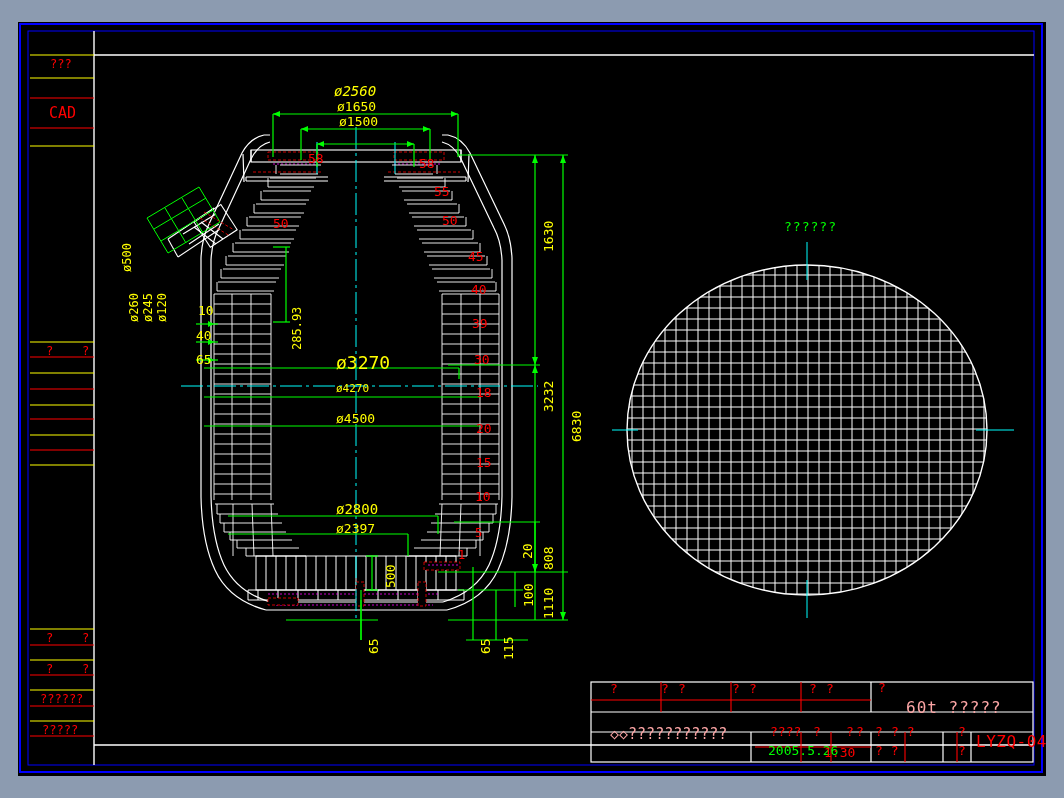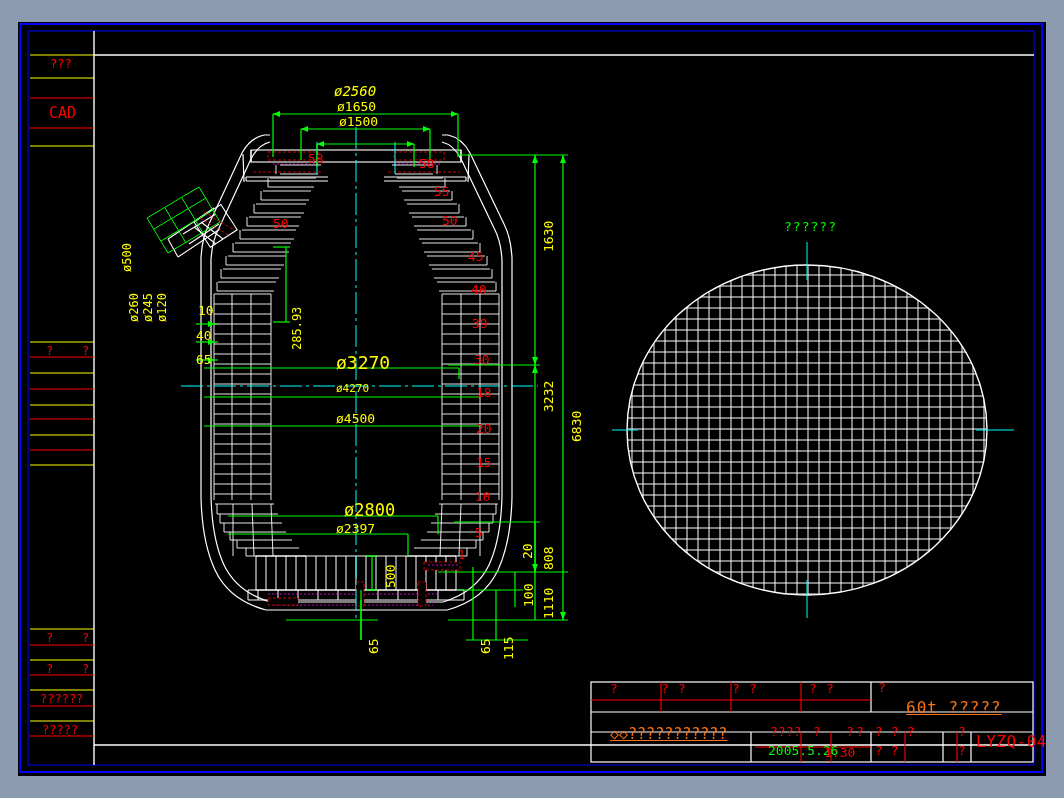--- a/index.html
+++ b/index.html
@@ -4,21 +4,21 @@
 <style>
   html,body{margin:0;padding:0;background:#8c9bb0;}
   body{width:1064px;height:798px;overflow:hidden;
        font-family:"DejaVu Sans Mono","Liberation Mono",monospace;}
   #root{position:relative;width:1064px;height:798px;background:#8c9bb0;}
   #canvas{position:absolute;left:18px;top:22px;width:1028px;height:754px;background:#000;}
   .txt{position:absolute;white-space:pre;line-height:1;}
   .yel{color:#ffff00;}
   .red{color:#ff0000;}
   .grn{color:#00ff00;}
-  .wht{color:#f97316;text-decoration:underline;}
+  .wht{color:#fca5a5;}
   .vert{transform-origin:0 0;transform:rotate(-90deg);}
   svg{position:absolute;left:0;top:0;overflow:visible;}
 </style>
 </head>
 <body>
 
 <div id="root">
   <div id="canvas">
 
     <svg width="1028" height="754">
@@ -344,21 +344,21 @@
     <div class="txt yel vert" style="left:273px;top:328px;font-size:12px;">285.93</div>
 
     <div class="txt yel" style="left:180px;top:282px;font-size:13px;">10</div>
     <div class="txt yel" style="left:178px;top:307px;font-size:13px;">40</div>
     <div class="txt yel" style="left:178px;top:331px;font-size:13px;">65</div>
 
     <div class="txt yel" style="left:318px;top:332px;font-size:18px;">ø3270</div>
     <div class="txt yel" style="left:318px;top:361px;font-size:11px;">ø4270</div>
     <div class="txt yel" style="left:318px;top:390px;font-size:13px;">ø4500</div>
 
-    <div class="txt yel" style="left:326px;top:480px;font-size:17px;">ø2800</div>
+    <div class="txt yel" style="left:318px;top:480px;font-size:14px;">ø2800</div>
     <div class="txt yel" style="left:318px;top:500px;font-size:13px;">ø2397</div>
     <div class="txt yel vert" style="left:366px;top:566px;font-size:13px;">500</div>
 
     <div class="txt yel vert" style="left:349px;top:632px;font-size:13px;">65</div>
     <div class="txt yel vert" style="left:461px;top:632px;font-size:13px;">65</div>
     <div class="txt yel vert" style="left:484px;top:638px;font-size:13px;">115</div>
 
     <div class="txt yel vert" style="left:524px;top:230px;font-size:13px;">1630</div>
     <div class="txt yel vert" style="left:524px;top:390px;font-size:13px;">3232</div>
     <div class="txt yel vert" style="left:552px;top:420px;font-size:13px;">6830</div>

